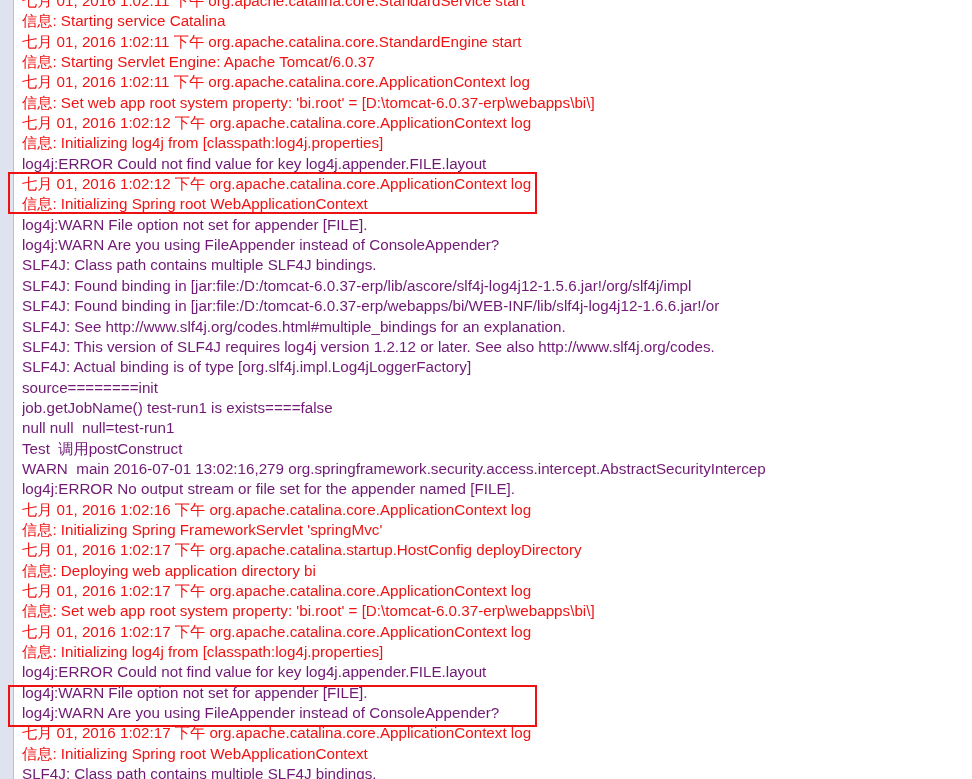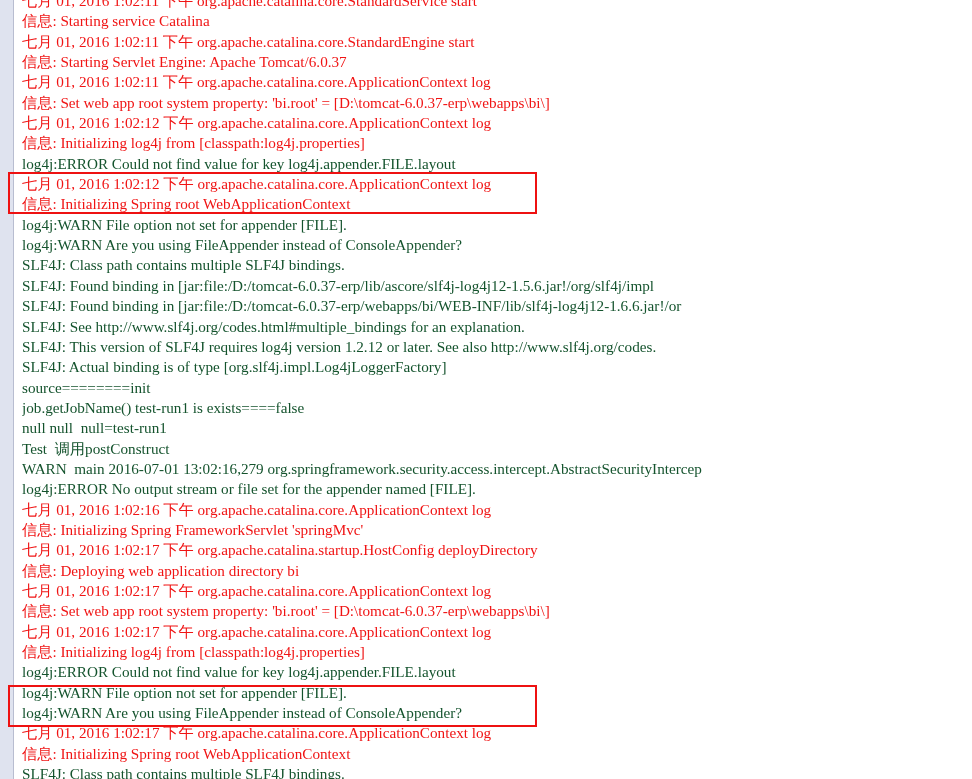--- a/index.html
+++ b/index.html
@@ -6,21 +6,21 @@
     margin: 0;
     padding: 0;
     background: #ffffff;
   }
   #console-root {
     position: relative;
     width: 972px;
     height: 779px;
     overflow: hidden;
     background: #ffffff;
-    font-family: Liberation Serif, serif;
+    font-family: Liberation Sans, sans-serif;
   }
   
   #gutter {
     position: absolute;
     left: 0;
     top: 0;
     width: 14px;
     height: 779px;
     background: #dfe3ef;
     border-right: 1px solid #b8bdd0;
@@ -35,21 +35,21 @@
   }
   .line {
     height: 20.35px;
     line-height: 20.35px;
     font-size: 15.2px;
     white-space: pre;
     overflow: hidden;
     letter-spacing: 0px;
   }
   .c-red   { color: #f01414; }
-  .c-black { color: #14532d; }
+  .c-black { color: #701a75; }
 
   
   .annot-box {
     position: absolute;
     border: 2px solid #ee1111;
     box-sizing: border-box;
     pointer-events: none;
     background: transparent;
   }
 </style>

